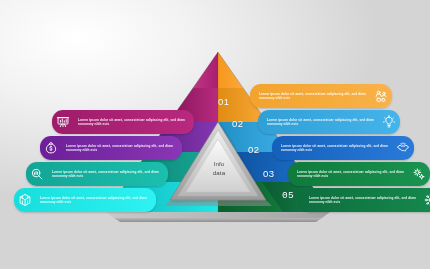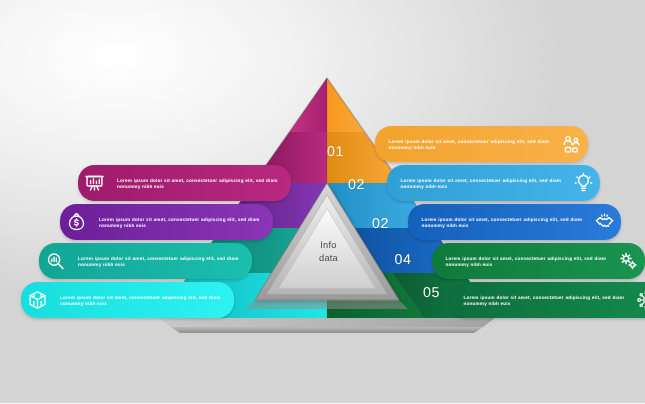--- a/index.html
+++ b/index.html
@@ -163,22 +163,22 @@
     </g>
 
     <polygon points="106,212 330,212 322,218 114,218" fill="url(#gBaseTop)"></polygon>
     <polygon points="114,218 322,218 316,222 120,222" fill="url(#gBase)"></polygon>
     <polygon points="170,200 266,200 272,206 164,206" fill="#8f8f8f" opacity="0.55"></polygon>
   </svg>
 
   <div class="num" style="left:218px; top:96px;">01</div>
   <div class="num" style="left:232px; top:118px;text-align:center;">02</div>
   <div class="num" style="left:248px; top:144px;">02</div>
-  <div class="num" style="left:263px; top:168px;">04</div>
-  <div class="num" style="left:282px; top:190px;">05</div>
+  <div class="num" style="left:263px; top:168px;">03</div>
+  <div class="num" style="left:282px; top:190px;font-family:Liberation Mono, monospace;">05</div>
 
   <div class="num" style="left:180px; top:118px;">09</div>
   <div class="num" style="left:163px; top:145px;">08</div>
   <div class="num" style="left:148px; top:170px;">07</div>
   <div class="num" style="left:131px; top:192px;">06</div>
 
   <div class="center-label">
     <div>Info</div>
     <div>data</div>
   </div>

